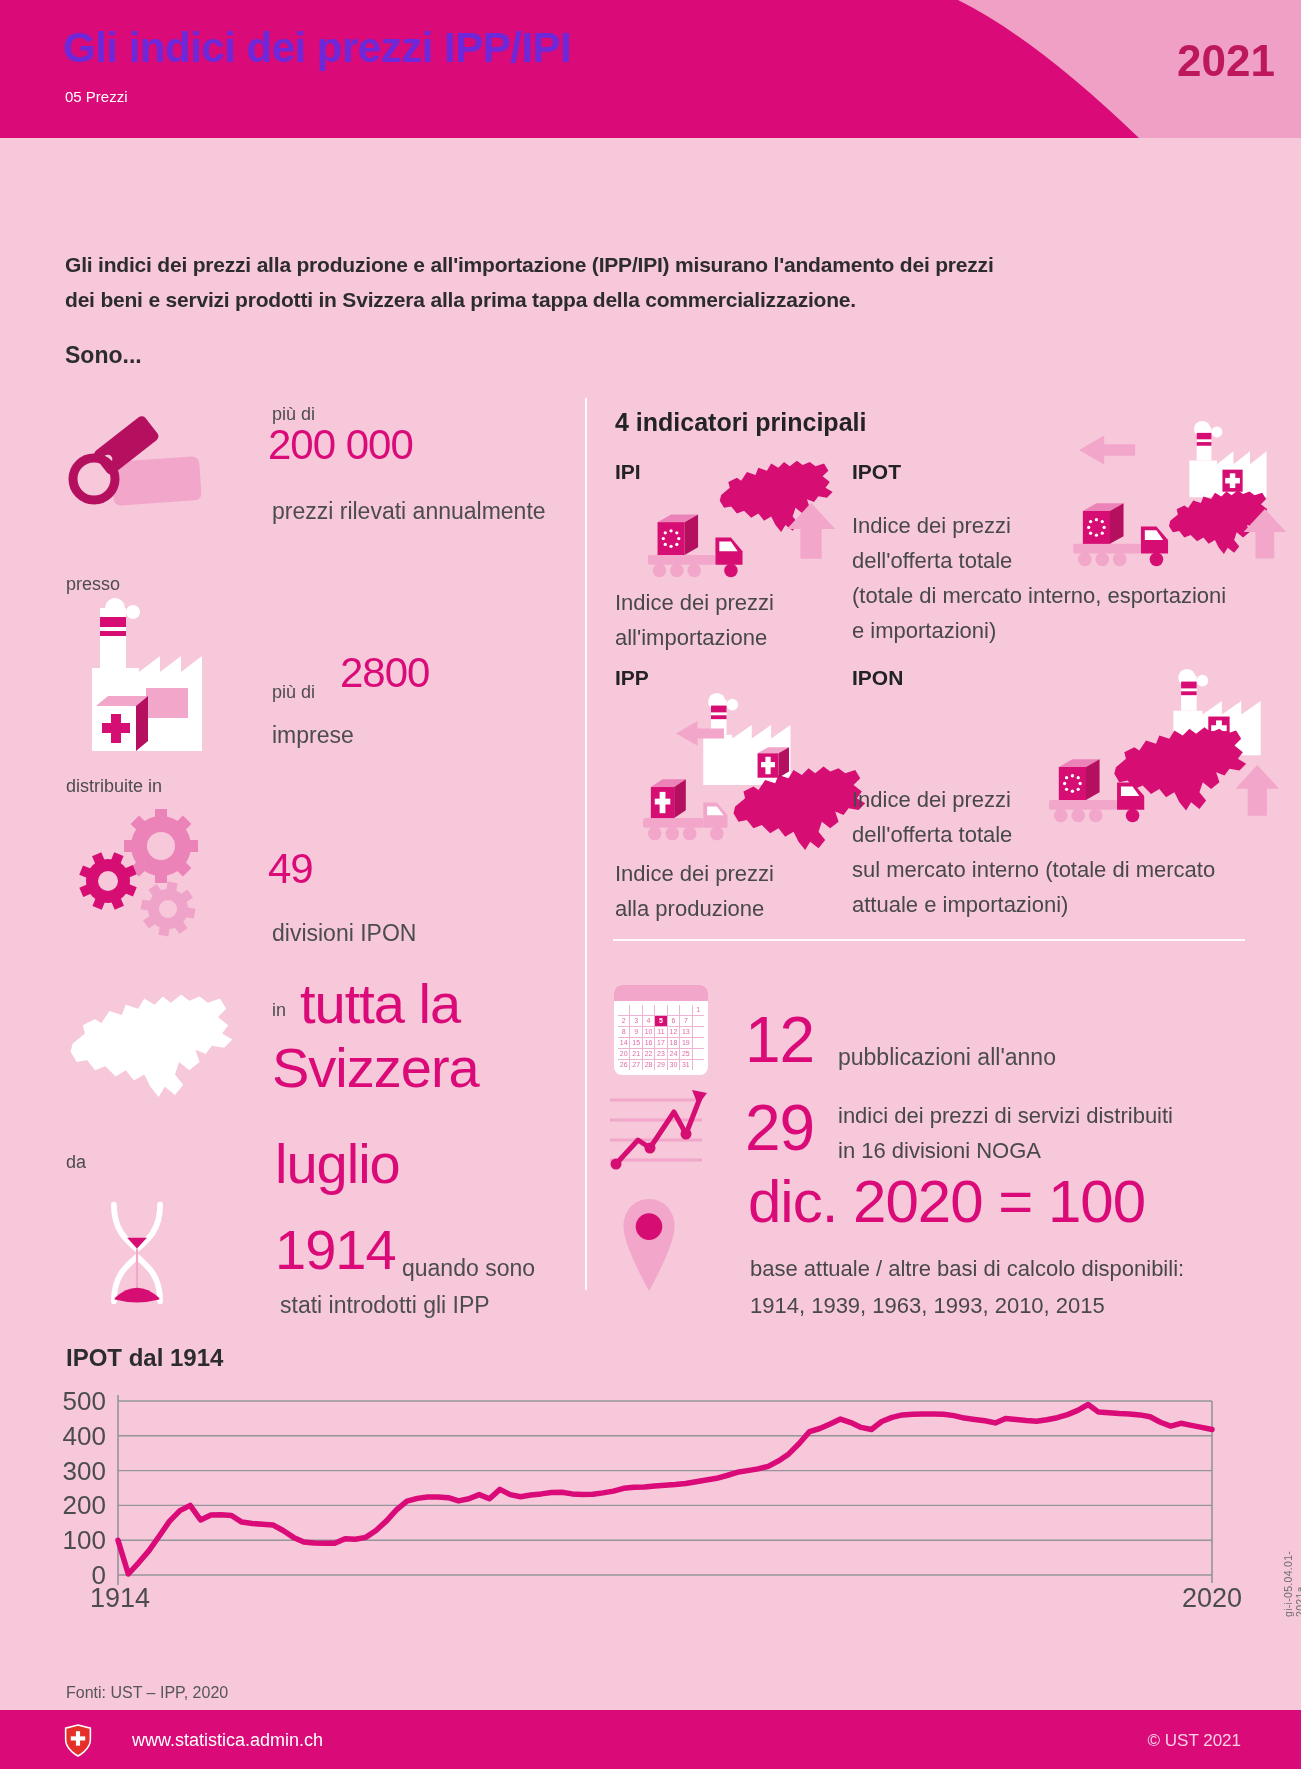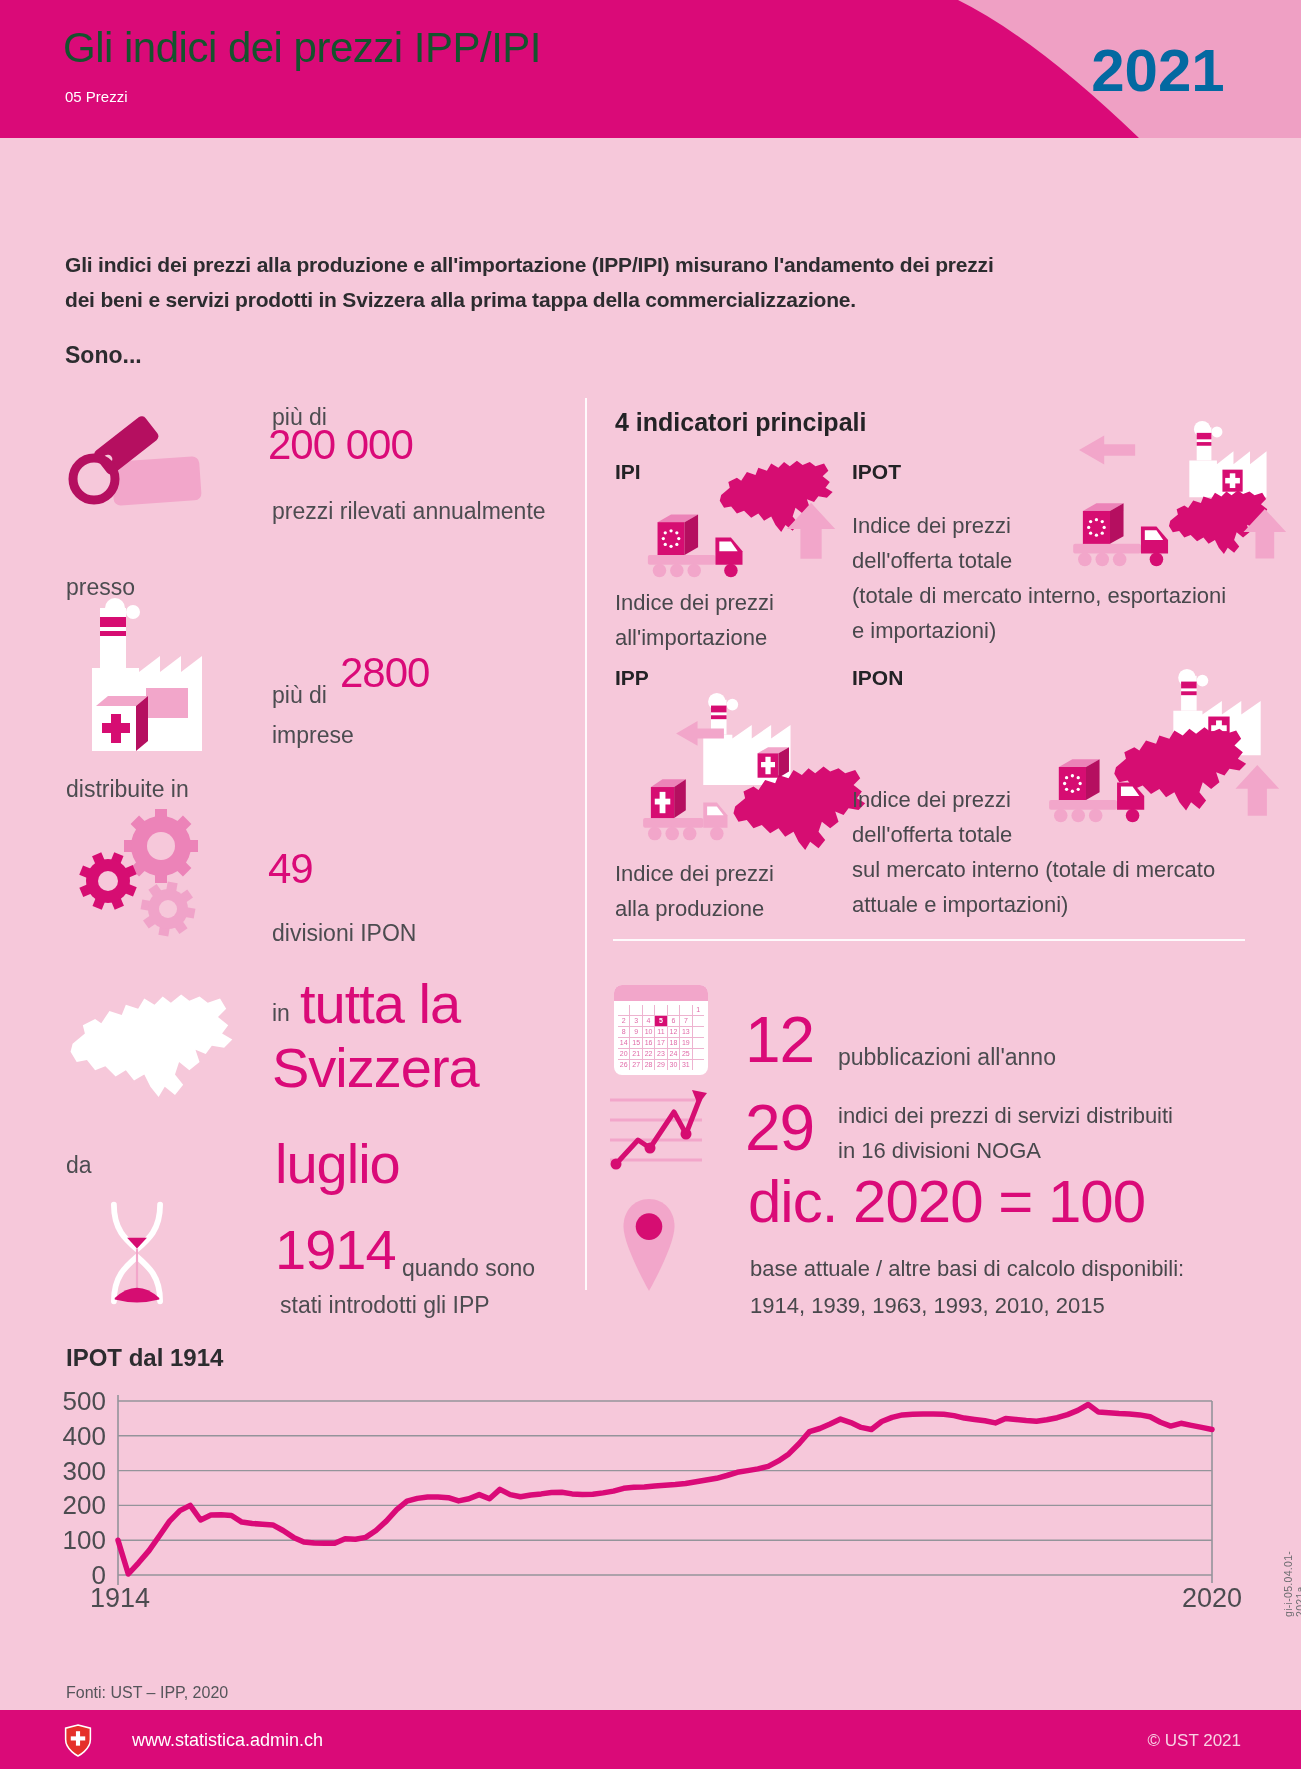--- a/index.html
+++ b/index.html
@@ -3,30 +3,30 @@
 <meta charset="utf-8">
 <style>
   * { margin:0; padding:0; box-sizing:border-box; }
   body { background:#ffffff; }
   .page { position:relative; width:1301px; height:1769px; background:#f6c8da; overflow:hidden;
           font-family:"Liberation Sans","DejaVu Sans",sans-serif; }
   .abs { position:absolute; }
 
   
   .header { left:0; top:0; width:1301px; height:138px; background:#da0a78; }
-  .title  { left:63px; top:24px; font-size:42px; font-weight:normal; color:#14532d; letter-spacing:-0.5px; }
+  .title  { left:63px; top:24px; font-size:42px; font-weight:bold; color:#6d28d9; letter-spacing:-0.5px; }
   .subtitle { left:65px; top:88px; font-size:15px; color:#fff; }
   .corner-svg { right:0; top:0; }
-  .year { left:1088px; top:36px; width:140px; text-align:center; font-size:60px; font-weight:bold; color:#0369a1; }
+  .year { left:1156px; top:36px; width:140px; text-align:center; font-size:44px; font-weight:bold; color:#be185d; }
 
   
   .intro { left:65px; top:247px; font-size:21px; font-weight:bold; color:#2c2c2f; line-height:35px; letter-spacing:-0.2px; }
   .lead  { left:65px; top:342px; font-size:23px; font-weight:bold; color:#2c2c2f; }
 
-  .lbl { font-size:23px; color:#4c4c50; }
+  .lbl { font-size:18px; color:#4c4c50; }
   .cap { font-size:23px; color:#4c4c50; }
   .big { color:#da0a78; letter-spacing:-1px; font-weight:normal; line-height:1; }
   .n62 { font-size:42px; } .n64 { font-size:64px; } .n56 { font-size:56px; } .n60 { font-size:60px; }
 
   .vdivider { left:585px; top:398px; width:2px; height:892px; background:rgba(255,255,255,0.9); }
   .hdivider { left:613px; top:939px; width:632px; height:2px; background:rgba(255,255,255,0.9); }
 
   .ind-code { font-size:21px; font-weight:bold; color:#232326; }
   .ind-desc { font-size:22px; color:#48484c; line-height:35px; }
 

